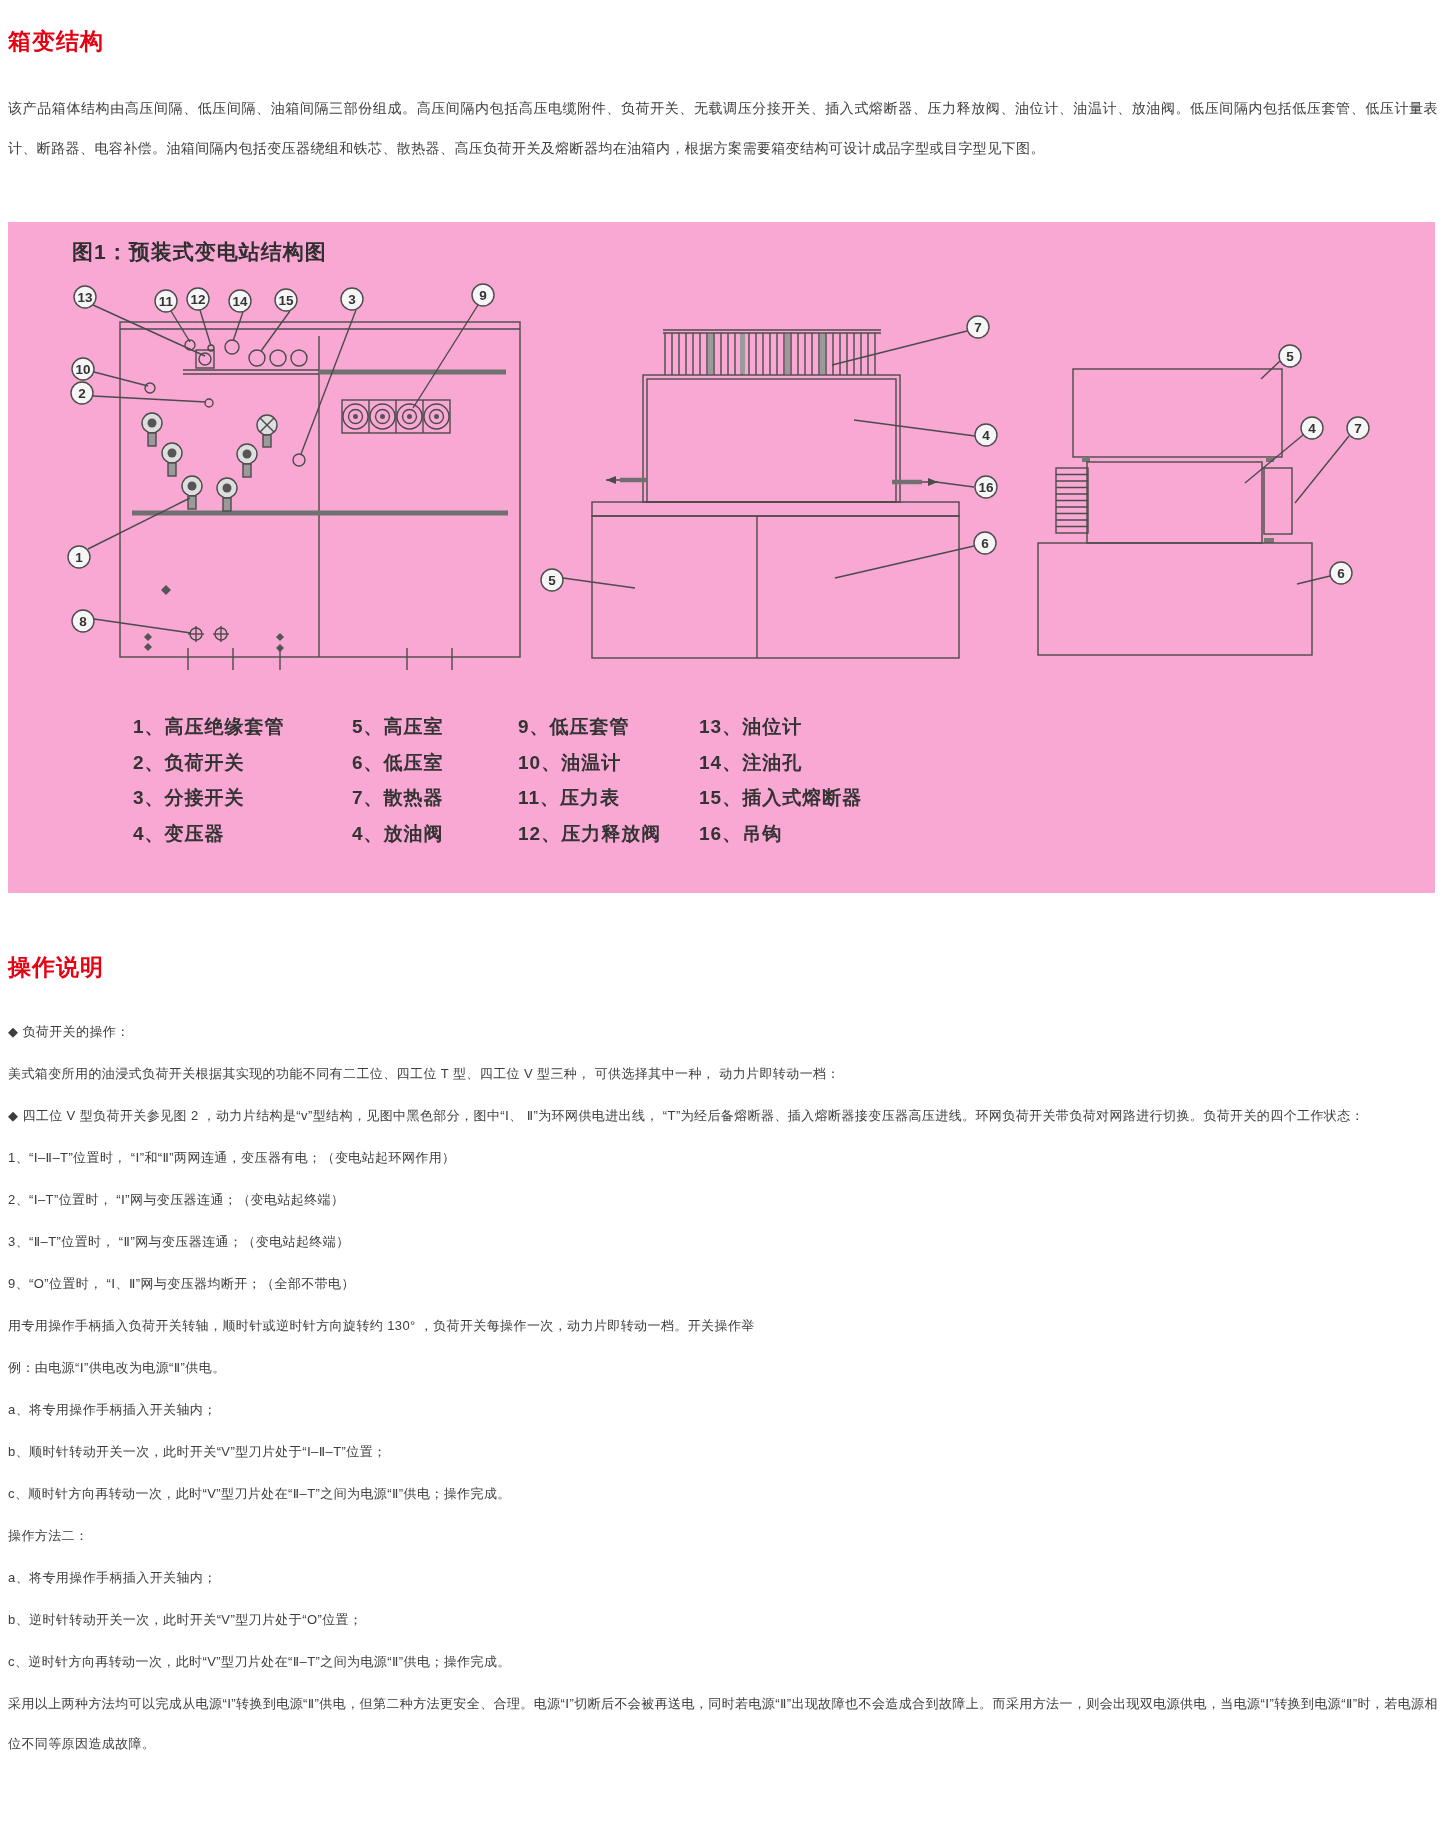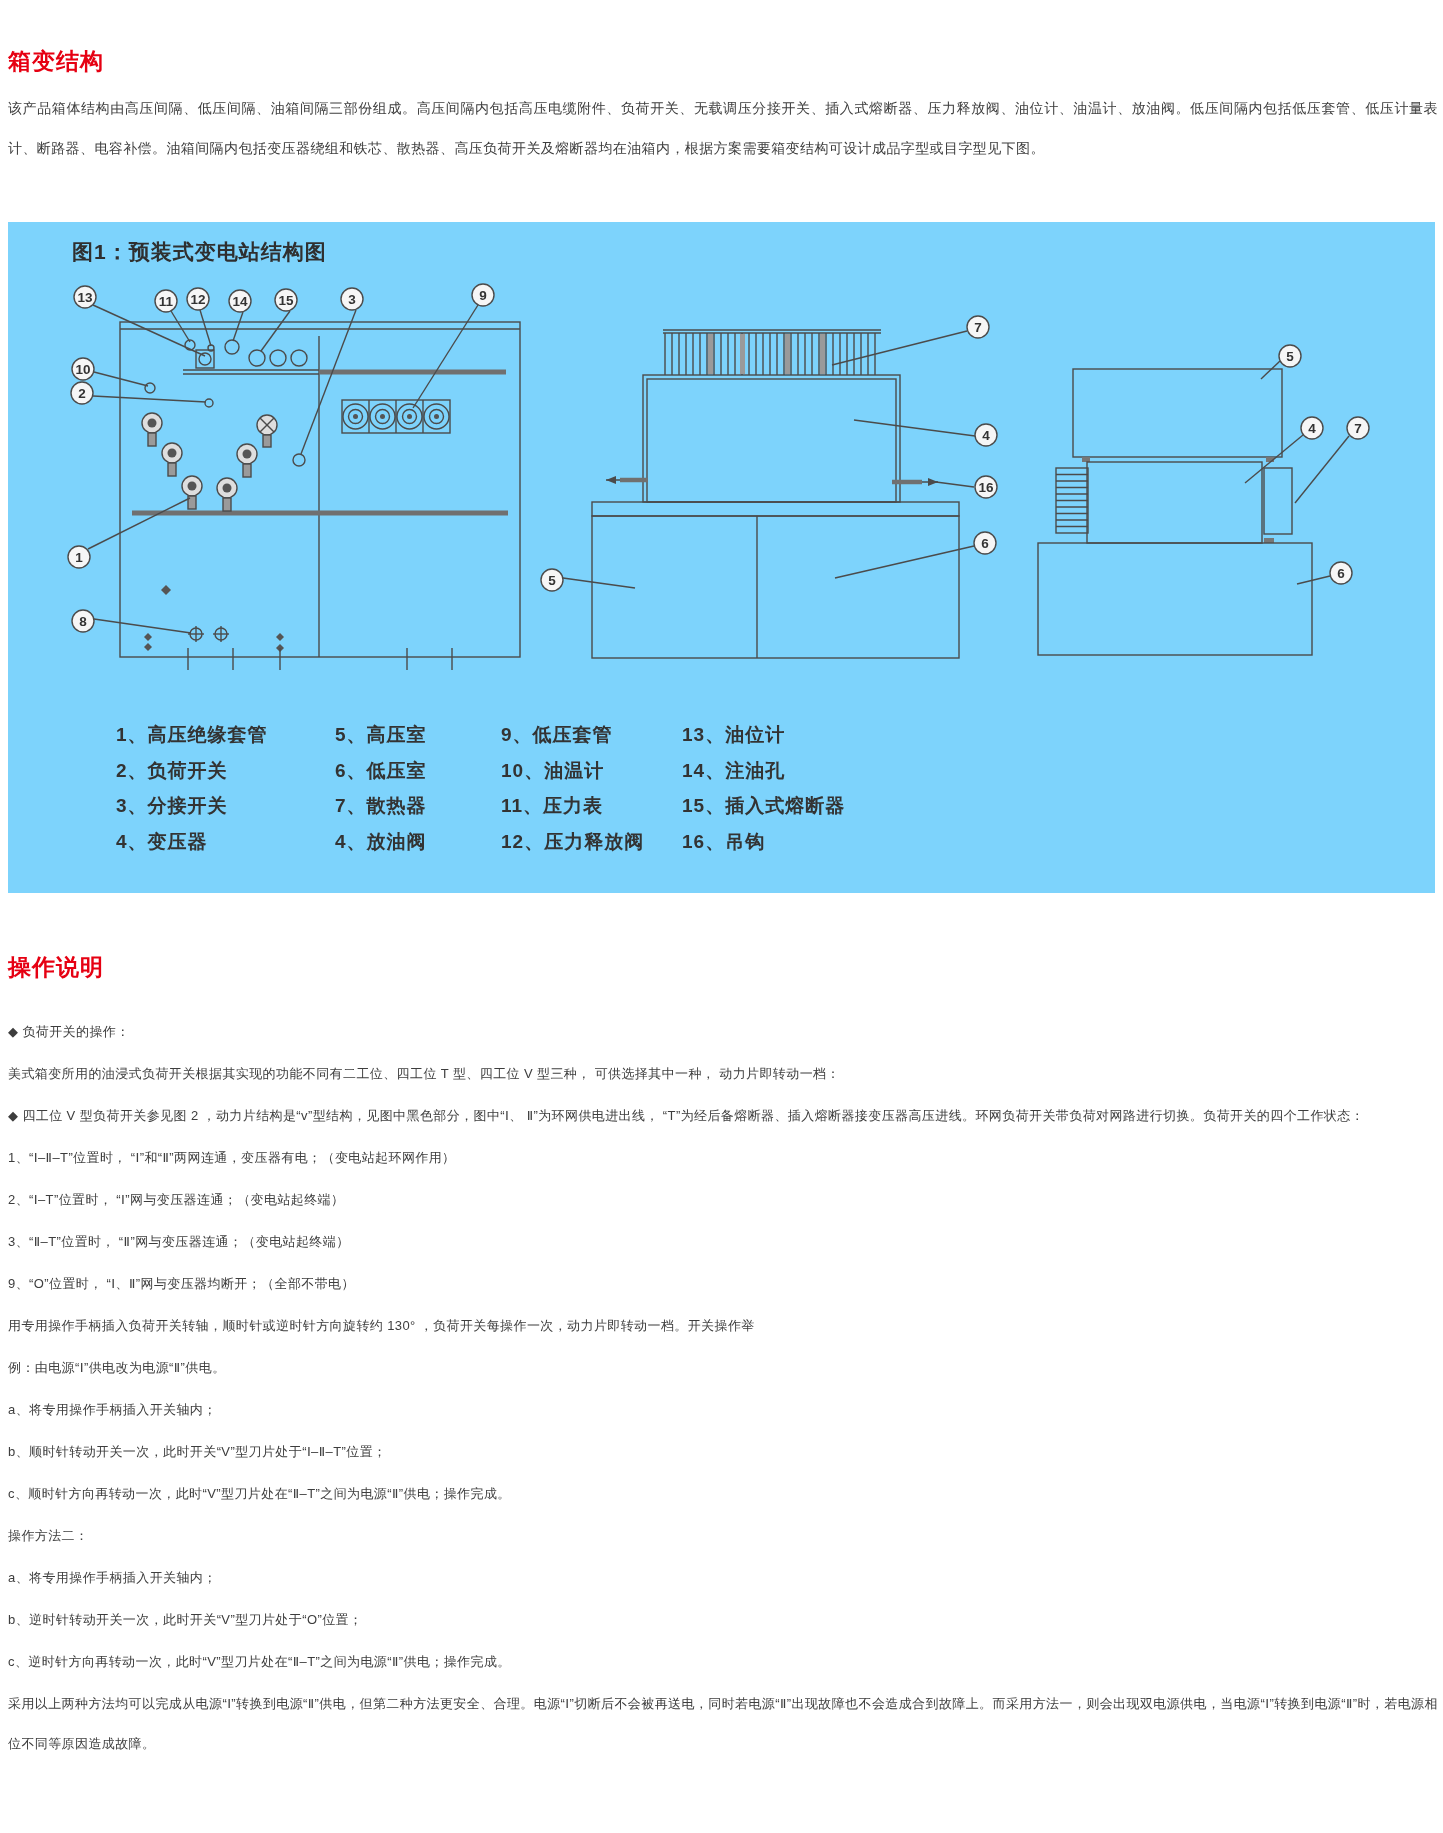--- a/index.html
+++ b/index.html
@@ -1,28 +1,28 @@
 <!DOCTYPE html>
 <html><head>
 <meta charset="utf-8">
 <style>
   html,body{margin:0;padding:0;background:#ffffff;}
   .page{position:relative;width:1443px;height:1833px;background:#ffffff;overflow:hidden;
         font-family:"Liberation Sans","DejaVu Sans",sans-serif;color:#3d3d3d;}
   .sec-title{position:absolute;left:8px;font-size:23px;font-weight:bold;color:#e60012;letter-spacing:1px;}
-  #title-structure{top:46px;font-family:Liberation Serif, serif;}
+  #title-structure{top:26px;font-family:Liberation Serif, serif;}
   #title-operation{top:952px;}
   .intro{position:absolute;left:8px;top:88px;width:1430px;font-size:14px;line-height:40px;
          letter-spacing:0.4px;text-align:justify;}
-  .panel{position:absolute;left:8px;top:222px;width:1427px;height:671px;background:#7dd3fc;}
+  .panel{position:absolute;left:8px;top:222px;width:1427px;height:671px;background:#f9a8d4;}
   .fig-title{position:absolute;left:64px;top:16px;font-size:21px;font-weight:bold;color:#2f2f2f;letter-spacing:1px;}
   #diagram{position:absolute;left:0;top:28px;}
   #diagram text{stroke:none;fill:#333;font-size:13.5px;text-anchor:middle;font-weight:600;}
   .legend{position:absolute;left:0;top:492px;width:100%;}
-  .lcol{position:absolute;top:8px;}
+  .lcol{position:absolute;top:0;margin-left:17px;}
   .lrow{height:23px;margin-bottom:12.5px;font-size:19px;font-weight:bold;color:#333;letter-spacing:1px;white-space:nowrap;}
   .ops{position:absolute;left:8px;top:1012px;width:1432px;font-size:13px;line-height:40px;letter-spacing:0.4px;}
   .ops p{margin:0 0 2px 0;}
 </style>
 </head>
 <body>
 
 <div class="page">
 
   <div id="title-structure" class="sec-title">箱变结构</div>

